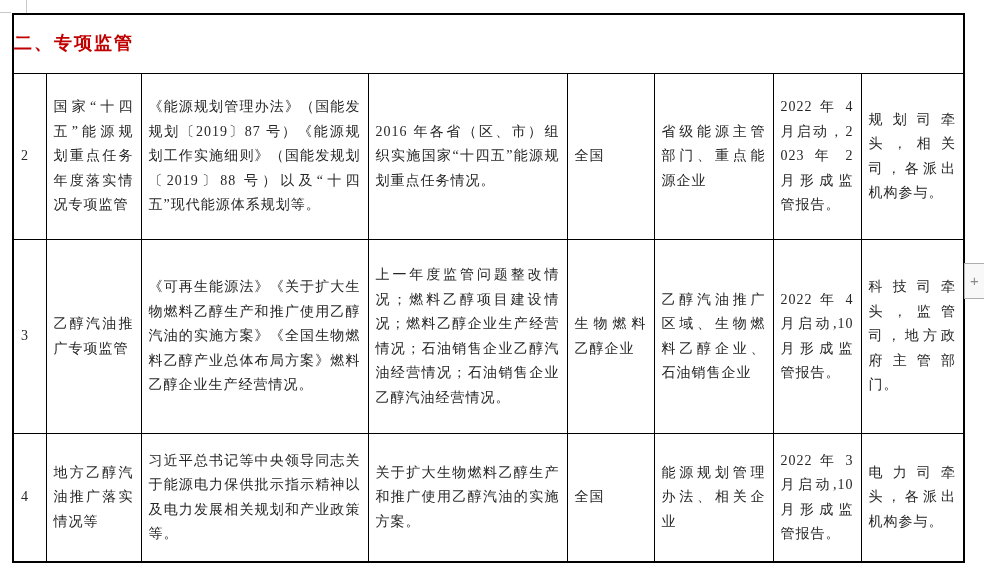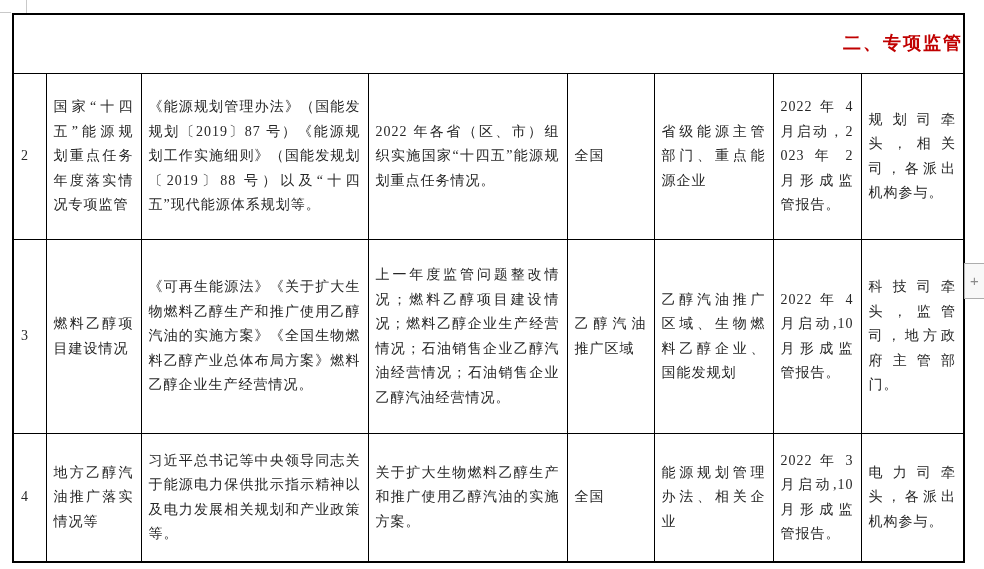--- a/index.html
+++ b/index.html
@@ -20,21 +20,21 @@
   table.doc td{
     border:1px solid #000;
     font-size:14px;line-height:1.75;color:#262626;
     padding:2px 7px;vertical-align:middle;
     text-align:justify;text-justify:inter-ideograph;
     letter-spacing:1px;
     overflow:hidden;word-break:break-all;
   }
   tr.section-row td{
     height:58px;border-bottom:1px solid #000;
-    text-align:right;vertical-align:middle;padding:0;
+    text-align:left;vertical-align:middle;padding:0;
   }
   .section-title{
     font-family:"Liberation Sans","DejaVu Sans",sans-serif;
     font-weight:bold;font-size:18px;letter-spacing:2px;
     color:#c00000; 
   }
   tr.row-2 td{height:161px;}
   tr.row-3 td{height:189px;}
   tr.row-4 td{height:123px;}
   td.c-num{text-align:center;letter-spacing:0;}
@@ -73,34 +73,34 @@
         <tr class="section-row">
       <td colspan="8">
         <span class="section-title">二、专项监管</span>
       </td>
     </tr>
 
     <tr class="row-2">
       <td class="c-num">2</td>
       <td class="c-name">国家“十四五”能源规划重点任务年度落实情况专项监管</td>
       <td class="c-basis">《能源规划管理办法》（国能发规划〔2019〕87 号）《能源规划工作实施细则》（国能发规划〔2019〕88 号）以及“十四五”现代能源体系规划等。</td>
-      <td class="c-content">2022 年各省（区、市）组织实施国家“十四五”能源规划重点任务情况。</td>
+      <td class="c-content">2016 年各省（区、市）组织实施国家“十四五”能源规划重点任务情况。</td>
       <td class="c-scope">全国</td>
       <td class="c-targets">省级能源主管部门、重点能源企业</td>
       <td class="c-timeline">2022 年 4 月启动，2023 年 2 月形成监管报告。</td>
       <td class="c-division">规划司牵头，相关司，各派出机构参与。</td>
     </tr>
 
     <tr class="row-3">
       <td class="c-num">3</td>
-      <td class="c-name">燃料乙醇项目建设情况</td>
+      <td class="c-name">乙醇汽油推广专项监管</td>
       <td class="c-basis">《可再生能源法》《关于扩大生物燃料乙醇生产和推广使用乙醇汽油的实施方案》《全国生物燃料乙醇产业总体布局方案》燃料乙醇企业生产经营情况。</td>
       <td class="c-content">上一年度监管问题整改情况；燃料乙醇项目建设情况；燃料乙醇企业生产经营情况；石油销售企业乙醇汽油经营情况；石油销售企业乙醇汽油经营情况。</td>
-      <td class="c-scope">乙醇汽油推广区域</td>
-      <td class="c-targets">乙醇汽油推广区域、生物燃料乙醇企业、国能发规划</td>
+      <td class="c-scope">生物燃料乙醇企业</td>
+      <td class="c-targets">乙醇汽油推广区域、生物燃料乙醇企业、石油销售企业</td>
       <td class="c-timeline">2022 年 4 月启动,10 月形成监管报告。</td>
       <td class="c-division">科技司牵头，监管司，地方政府主管部门。</td>
     </tr>
 
     <tr class="row-4">
       <td class="c-num">4</td>
       <td class="c-name">地方乙醇汽油推广落实情况等</td>
       <td class="c-basis">习近平总书记等中央领导同志关于能源电力保供批示指示精神以及电力发展相关规划和产业政策等。</td>
       <td class="c-content">关于扩大生物燃料乙醇生产和推广使用乙醇汽油的实施方案。</td>
       <td class="c-scope">全国</td>

